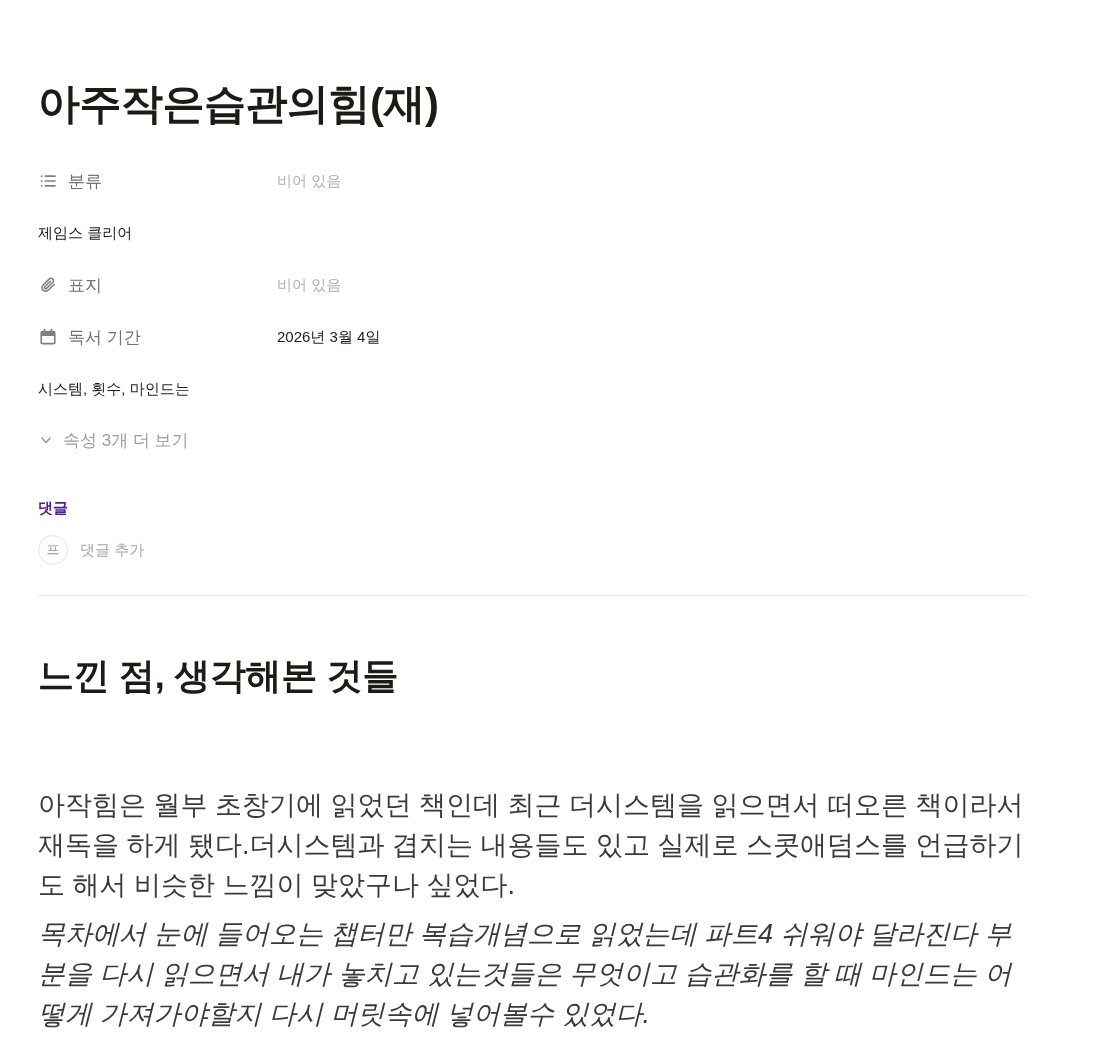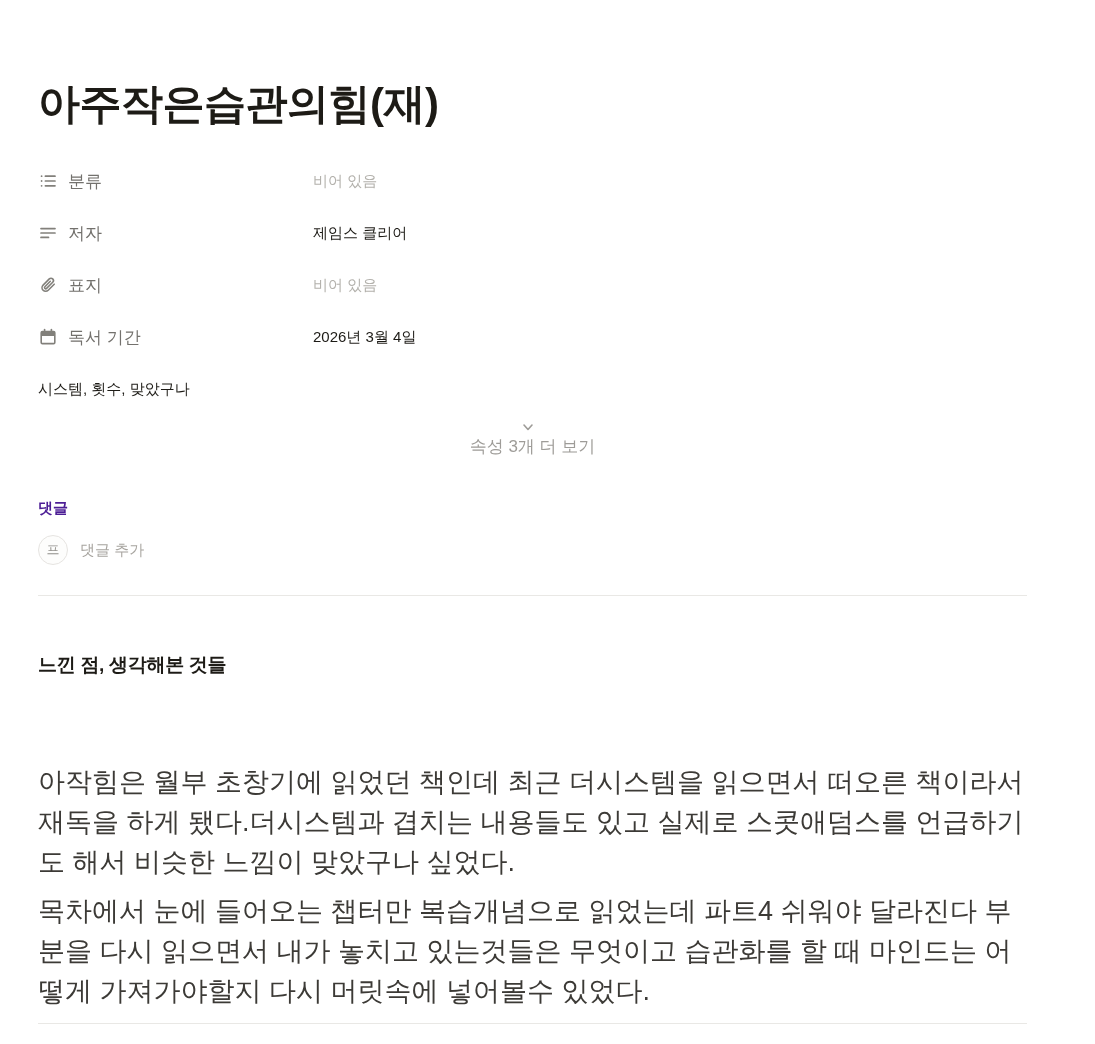--- a/index.html
+++ b/index.html
@@ -21,21 +21,20 @@
     font-weight: 700;
     color: #1d1b16;
     letter-spacing: -0.5px;
   }
   
   .props { margin-top: 24px; }
   .prop-row {
     display: flex;
     align-items: center;
     height: 52px;
-    gap: 36px;
   }
   .prop-key {
     display: flex;
     align-items: center;
     width: 239px;
     flex: 0 0 239px;
     color: #73716d;
     font-size: 17px;
   }
   .prop-key .icon {
@@ -53,21 +52,20 @@
   }
   .prop-value.empty { color: #b3b1ac; }
   .props-more {
     display: flex;
     align-items: center;
     height: 42px;
     margin-top: 4px;
     color: #9e9c98;
     font-size: 17px;
     cursor: pointer;
-    flex-direction: column;
   }
   .props-more .icon {
     width: 16px; height: 16px;
     margin-right: 9px;
     display: inline-flex;
     align-items: center;
     justify-content: center;
     color: #9e9c98;
   }
   
@@ -101,32 +99,32 @@
     color: #a7a49f;
   }
   .divider {
     border: none;
     border-top: 1px solid #e9e8e5;
     margin-top: 30px;
     width: 100%;
   }
   .section-heading {
     margin-top: 56px;
-    font-size: 19px;
+    font-size: 36px;
     font-weight: 700;
     color: #1d1b16;
     letter-spacing: -0.3px;
   }
   .body-text { margin-top: 84px; }
   .body-text p {
     font-size: 27px;
     line-height: 40px;
     color: #3c3a36;
   }
-  .body-text p + p { margin-top: 9px; }
+  .body-text p + p { margin-top: 9px; font-style: italic; }
   .divider.bottom { margin-top: 12px; }
 </style>
 </head>
 <body>
 
 <div class="page">
 
   <h1 class="page-title">아주작은습관의힘(재)</h1>
 
   <div class="props">
@@ -142,30 +140,20 @@
             <line x1="6.4" y1="9" x2="16" y2="9"></line>
             <line x1="6.4" y1="13.8" x2="16" y2="13.8"></line>
           </svg>
         </span>
         <span>분류</span>
       </div>
       <div class="prop-value empty">비어 있음</div>
     </div>
 
     <div class="prop-row">
-      <div class="prop-key">
-        <span class="icon">
-          <svg width="18" height="18" viewBox="0 0 18 18" fill="none" stroke="currentColor" stroke-width="1.7" stroke-linecap="round">
-            <line x1="2" y1="4.6" x2="16" y2="4.6"></line>
-            <line x1="2" y1="9" x2="16" y2="9"></line>
-            <line x1="2" y1="13.4" x2="9.5" y2="13.4"></line>
-          </svg>
-        </span>
-        <span>저자</span>
-      </div>
       <div class="prop-value">제임스 클리어</div>
     </div>
 
     <div class="prop-row">
       <div class="prop-key">
         <span class="icon">
           <svg width="18" height="18" viewBox="0 0 18 18" fill="none" stroke="currentColor" stroke-width="1.6" stroke-linecap="round" stroke-linejoin="round">
             <path d="M15.2 8.2 L9.2 14.2 a3.6 3.6 0 0 1-5.1-5.1 L10.3 2.9 a2.4 2.4 0 0 1 3.4 3.4 L7.6 12.4 a1.2 1.2 0 0 1-1.7-1.7 L11.3 5.3"></path>
           </svg>
         </span>
@@ -183,21 +171,21 @@
             <line x1="5.6" y1="1.6" x2="5.6" y2="4.4" stroke-linecap="round"></line>
             <line x1="12.4" y1="1.6" x2="12.4" y2="4.4" stroke-linecap="round"></line>
           </svg>
         </span>
         <span>독서 기간</span>
       </div>
       <div class="prop-value">2026년 3월 4일</div>
     </div>
 
     <div class="prop-row">
-      <div class="prop-value">시스템, 횟수, 맞았구나</div>
+      <div class="prop-value">시스템, 횟수, 마인드는</div>
     </div>
 
     <div class="props-more">
       <span class="icon">
         <svg width="14" height="14" viewBox="0 0 14 14" fill="none" stroke="currentColor" stroke-width="1.6" stroke-linecap="round" stroke-linejoin="round">
           <polyline points="3,5 7,9.5 11,5"></polyline>
         </svg>
       </span>
       <span>속성 3개 더 보기</span>
     </div>

